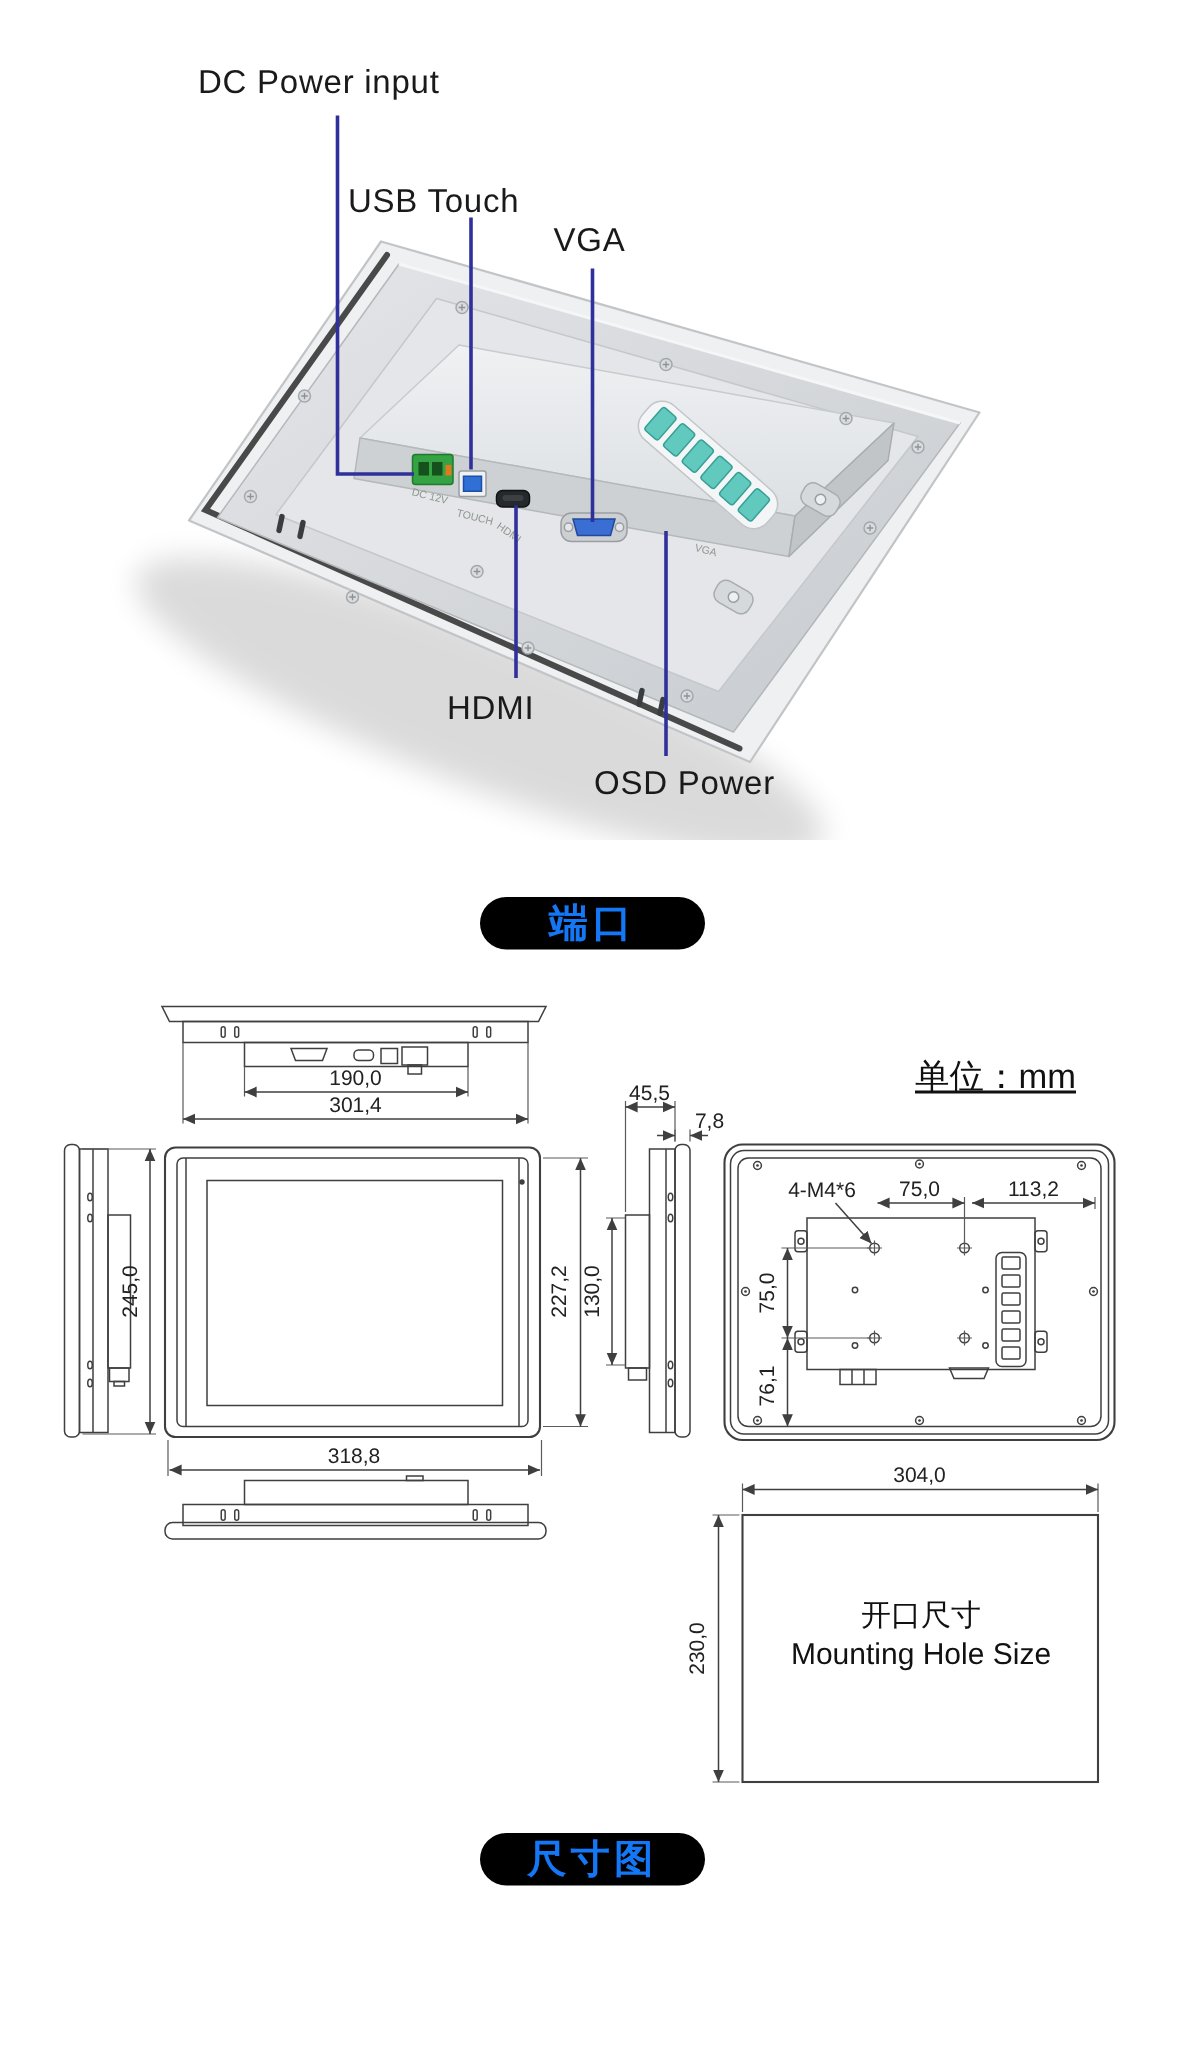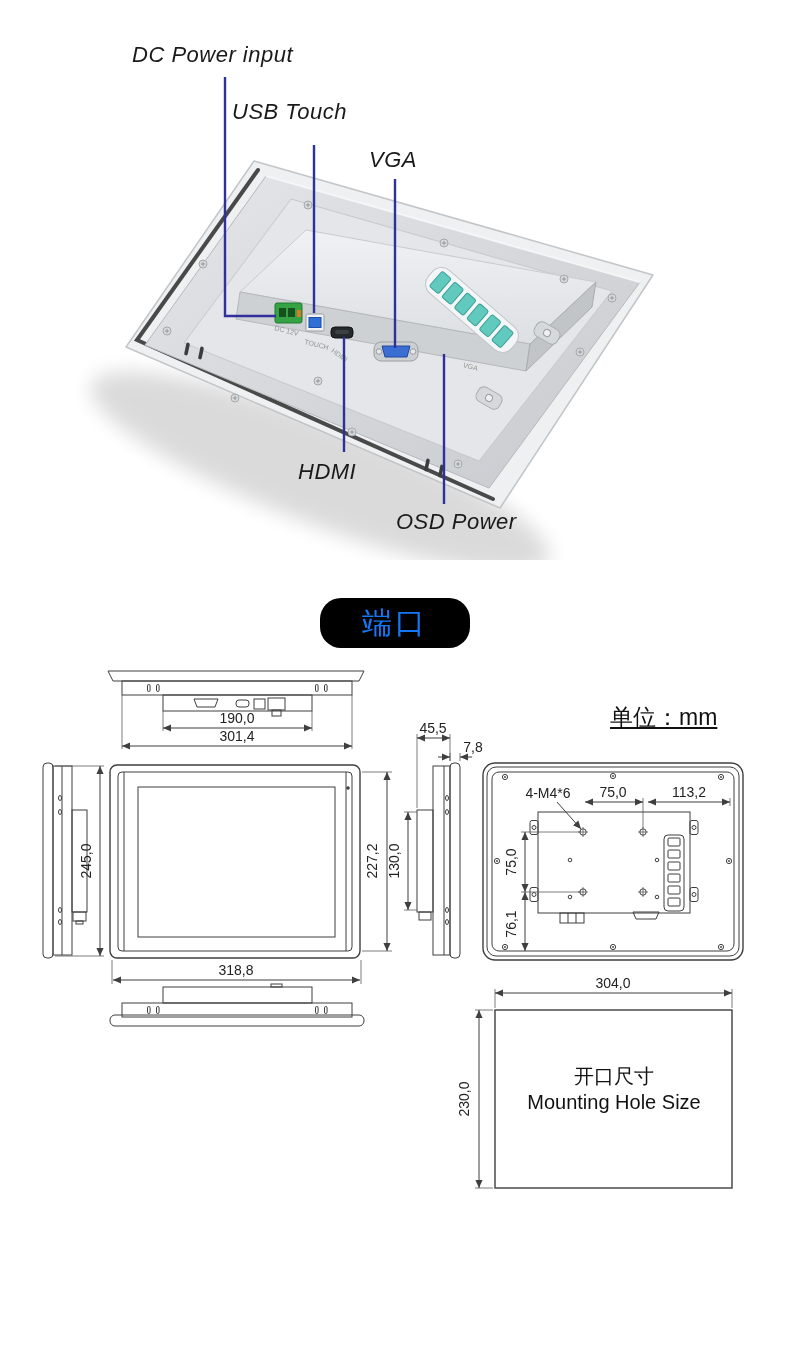--- a/index.html
+++ b/index.html
@@ -3,24 +3,24 @@
 <meta charset="utf-8">
 <style>
   :root{
     --accent-blue:#1478f6; --leader-line:#30309c; --badge-bg:#000000;
     --osd-teal:#62c9bf; --dc-green:#35a244; --usb-blue:#2f6fd6; --vga-blue:#3a6ed2;
     --draw-line:#3f3f3f;
   }
   html,body{margin:0;padding:0;background:#fff;}
   .page{position:relative;width:790px;height:1368px;background:#ffffff;overflow:hidden;
         font-family:"Liberation Sans",sans-serif;}
-  .photo-label{position:absolute;font-size:22px;color:#1a1a1a;letter-spacing:.5px;white-space:nowrap;font-style:italic;}
-  .badge{position:absolute;left:320px;width:150px;height:50px;background:var(--badge-bg);
+  .photo-label{position:absolute;font-size:22px;color:#1a1a1a;letter-spacing:.5px;white-space:nowrap;}
+  .badge{position:absolute;left:320px;width:150px;height:35px;background:var(--badge-bg);
          border-radius:21px;display:flex;align-items:center;justify-content:center;
-         color:var(--accent-blue);font-size:30px;letter-spacing:3px;}
+         color:var(--accent-blue);font-size:26px;letter-spacing:3px;font-weight:bold;}
   .unit-note{position:absolute;left:610px;top:702px;font-size:23px;color:#111;text-decoration:underline;}
   svg{position:absolute;left:0;}
   svg text{font-family:"Liberation Sans",sans-serif;}
   .ln{stroke:var(--draw-line);stroke-width:1;fill:none;}
   .ln-thick{stroke:var(--draw-line);stroke-width:1.4;fill:none;}
   .dim{stroke:var(--draw-line);stroke-width:1;fill:none;}
   .ext{stroke:#5a5a5a;stroke-width:.8;fill:none;}
   .dtxt{fill:#222;font-size:14px;text-anchor:middle;}
   .dtxt-big{fill:#111;font-size:20px;text-anchor:middle;}
   .leader{stroke:var(--leader-line);stroke-width:2.4;fill:none;}
@@ -168,21 +168,21 @@
     <g>
       <path class="leader" d="M225,77 V316 H276"></path>
       <path class="leader" d="M314,145 V313"></path>
       <path class="leader" d="M395,179 V348"></path>
       <path class="leader" d="M344,337 V452"></path>
       <path class="leader" d="M444,354 V504"></path>
     </g>
   </svg>
 
   <div class="photo-label" style="left:132px;top:42px">DC Power input</div>
-  <div class="photo-label" style="left:232px;top:99px">USB Touch</div>
+  <div class="photo-label" style="left:232px;top:121px">USB Touch</div>
   <div class="photo-label" style="left:369px;top:147px">VGA</div>
   <div class="photo-label" style="left:298px;top:459px">HDMI</div>
   <div class="photo-label" style="left:396px;top:509px">OSD Power</div>
 
   <div class="badge" style="top:598px">端口</div>
 
   <div class="unit-note">单位：mm</div>
 
   <svg style="top:655px" width="790" height="550" viewBox="0 655 790 550">
     <defs>
@@ -371,14 +371,15 @@
       <line class="dim" x1="495" y1="993" x2="732" y2="993" marker-start="url(#arr)" marker-end="url(#arr)"></line>
       <text class="dtxt" x="613" y="988">304,0</text>
       <path class="ext" d="M493,1010 H475 M493,1188 H475"></path>
       <line class="dim" x1="479" y1="1010" x2="479" y2="1188" marker-start="url(#arr)" marker-end="url(#arr)"></line>
       <text class="dtxt" x="469" y="1099" transform="rotate(-90 469 1099)">230,0</text>
       <text class="dtxt-big" x="614" y="1083">开口尺寸</text>
       <text class="dtxt-big" x="614" y="1109">Mounting Hole Size</text>
     </g>
   </svg>
 
+  <div class="badge" style="top:1222px">尺寸图</div>
 
 </div>
 
 </body></html>

